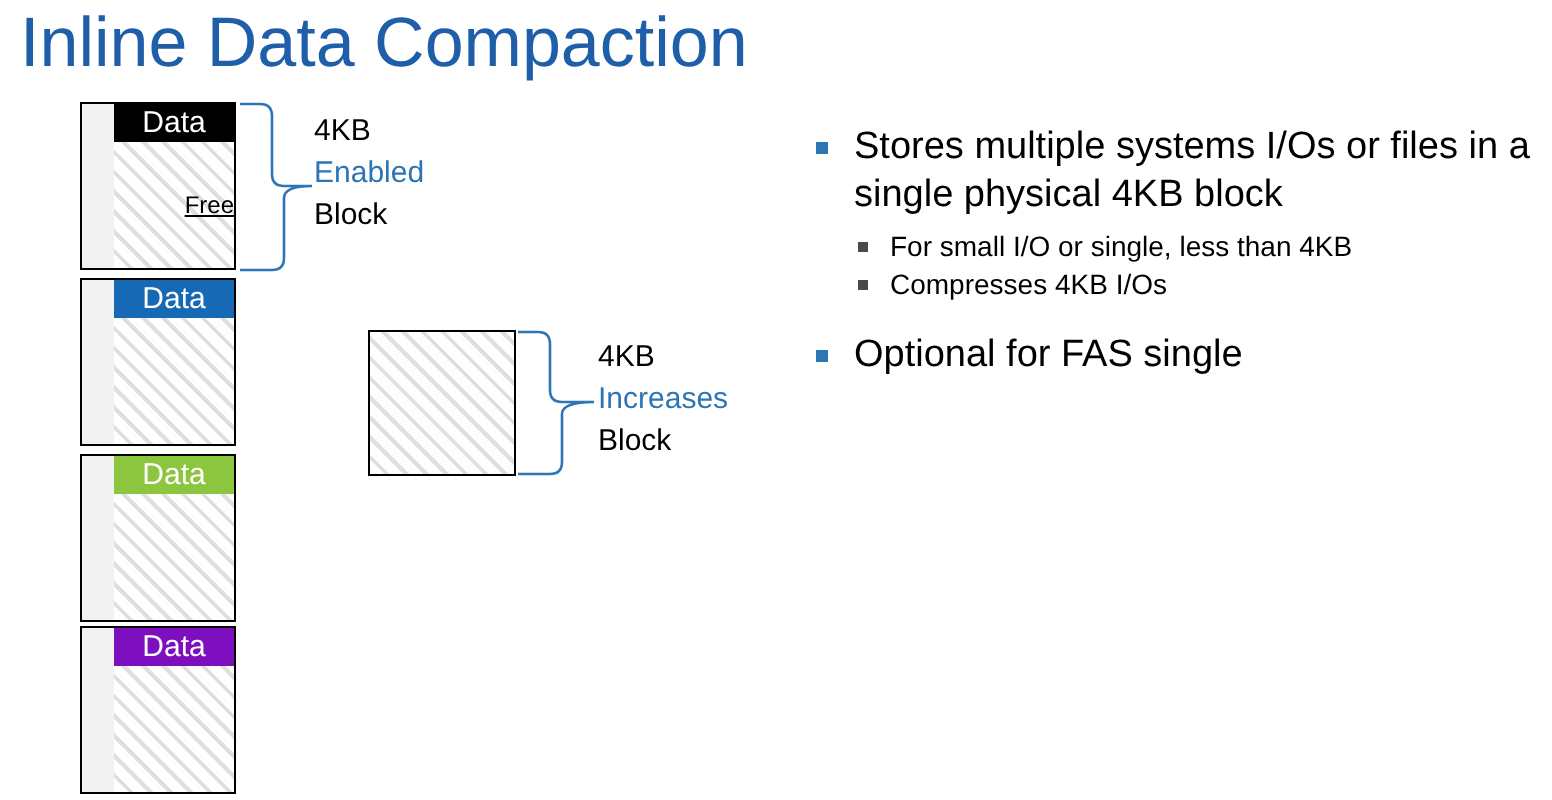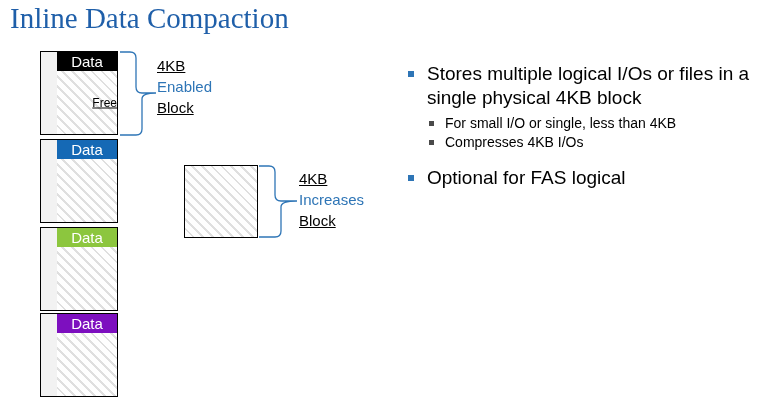--- a/index.html
+++ b/index.html
@@ -14,26 +14,25 @@
     overflow: hidden;
     font-family: "Liberation Sans", sans-serif;
     color: #000000;
   }
 
   
   #slide-title {
     position: absolute;
     left: 10px;
     top: 2px;
-    font-size: 29px;
+    font-size: 35px;
     font-weight: 400;
     color: #1F5FA9;
     letter-spacing: 0px;
     white-space: nowrap;
-    font-family: Liberation Serif, serif;
   }
 
   
   .block {
     position: absolute;
     width: 78px;
     border: 1.5px solid #000000;
     box-sizing: border-box;
     background: #f2f2f2;
     padding-left: 16px;
@@ -100,21 +99,21 @@
   }
 
   
   .caption {
     position: absolute;
     font-size: 15px;
     line-height: 21px;
     white-space: nowrap;
   }
   .caption .cap-accent { color: #2E75B6; }
-  .caption .cap-plain  { color: #000000; text-decoration: underline; }
+  .caption .cap-plain  { color: #000000; }
 
   #caption-logical { left: 157px; top: 55px; }
   #caption-physical { left: 299px; top: 168px; }
 
   
   #bullets {
     position: absolute;
     left: 406px;
     top: 62px;
     width: 366px;
@@ -202,36 +201,36 @@
 <div class="caption" id="caption-physical">
   <div class="cap-plain">4KB</div>
   <div class="cap-accent" style="color: rgb(46, 117, 182);">Increases</div>
   <div class="cap-plain">Block</div>
 </div>
 
 <div id="bullets">
 
   <div class="bullet-l1">
     <span class="marker" style="background-color: rgb(46, 117, 182);"></span>
-    <span>Stores multiple logical I/Os or files in a single physical 4KB block</span>
+    <span>Stores multiple systems I/Os or files in a single physical 4KB block</span>
   </div>
 
   <div class="sub-group">
     <div class="bullet-l2">
       <span class="marker" style="background-color: rgb(74, 74, 74);"></span>
       <span>For small I/O or single, less than 4KB</span>
     </div>
     <div class="bullet-l2">
       <span class="marker" style="background-color: rgb(74, 74, 74);"></span>
       <span>Compresses 4KB I/Os</span>
     </div>
   </div>
 
   <div class="bullet-l1 gap-l1">
     <span class="marker" style="background-color: rgb(46, 117, 182);"></span>
   </div>
 
   <div class="bullet-l1 gap-l1">
     <span class="marker" style="background-color: rgb(46, 117, 182);"></span>
-    <span>Optional for FAS logical</span>
+    <span>Optional for FAS single</span>
   </div>
 
 </div>
 
 </body></html>

